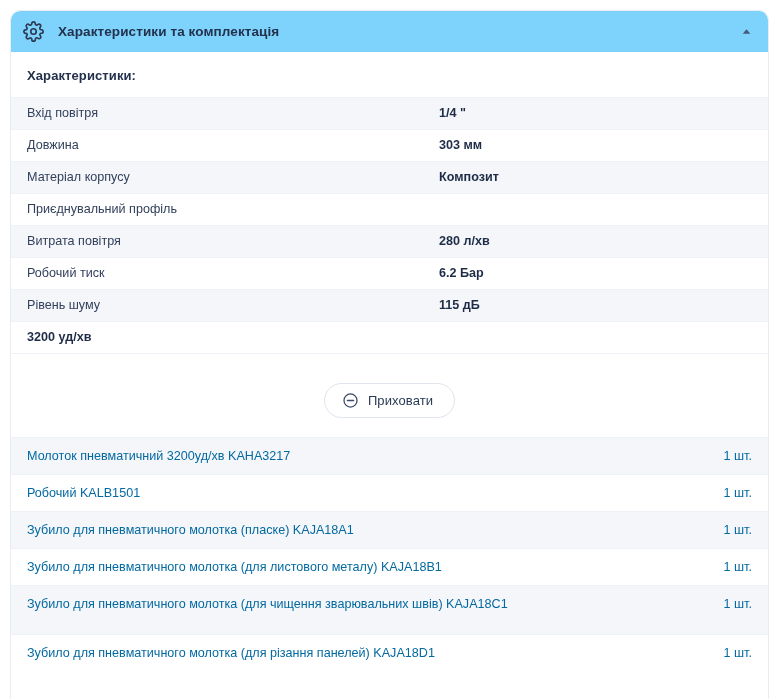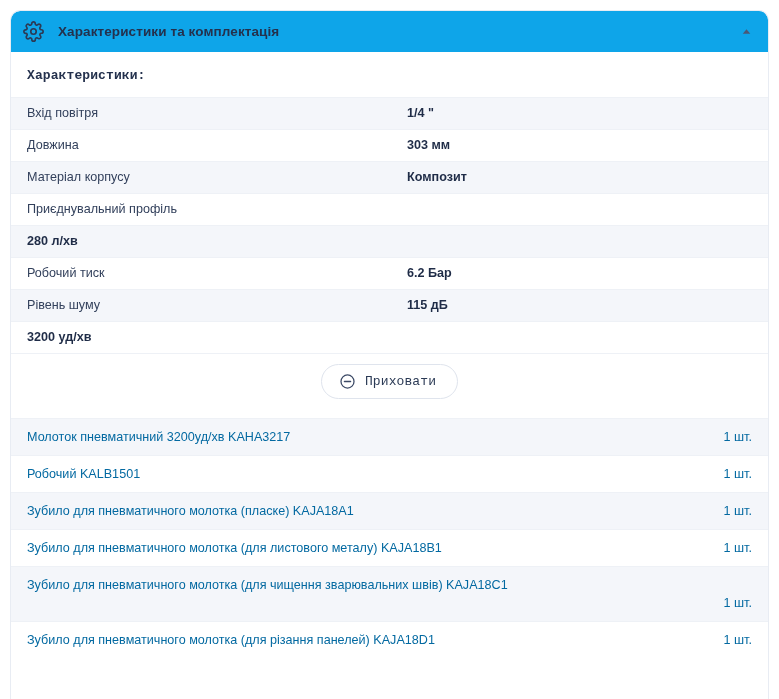--- a/index.html
+++ b/index.html
@@ -31,21 +31,21 @@
     border-radius: 10px 10px 0 0;
     overflow: hidden;
     border: 1px solid #e8ecf3;
     border-bottom: none;
     height: 689px;
   }
 
   
   .card-header {
     height: 41px;
-    background: #0ea5e9;
+    background: #7dd3fc;
     display: flex;
     align-items: center;
     padding: 0 14px 0 12px;
     border-radius: 9px 9px 0 0;
     position: relative;
   }
   .gear-icon {
     width: 21px;
     height: 21px;
     flex: 0 0 auto;
@@ -81,37 +81,37 @@
   }
 
   
   .section-heading {
     font-size: 13px;
     font-weight: 700;
     color: #24314d;
     padding: 16px 16px 14px 16px;
     background: #ffffff;
     letter-spacing: .1px;
-    font-family: Liberation Mono, monospace;
   }
   .section-heading.komplekt {
     padding-top: 24px;
     padding-bottom: 15px;
   }
 
   
   .spec-table { width: 100%; }
 
   .spec-row {
     display: flex;
     align-items: flex-start;
     min-height: 31px;
     padding: 7px 16px;
     font-size: 12.6px;
     border-top: 1px solid #eef1f6;
+    gap: 32px;
   }
   .spec-row:nth-child(odd)  { background: #f4f6fa; }
   .spec-row:nth-child(even) { background: #ffffff; }
 
   .spec-label {
     flex: 0 0 380px;
     color: #33415c;
     font-weight: 400;
     line-height: 17px;
   }
@@ -121,23 +121,22 @@
     font-weight: 700;
     line-height: 17px;
   }
 
   
   .toggle-wrap {
     background: #ffffff;
     display: flex;
     justify-content: center;
     align-items: center;
-    padding: 10px 0 19px 0;
+    padding: 29px 0 19px 0;
     border-top: 1px solid #eef1f6;
-    font-family: Liberation Mono, monospace;
   }
   .hide-button {
     display: inline-flex;
     align-items: center;
     gap: 9px;
     height: 35px;
     padding: 0 21px 0 17px;
     border: 1px solid #dfe4ed;
     border-radius: 18px;
     background: #ffffff;
@@ -178,21 +177,21 @@
     max-width: 600px;
   }
   .kit-qty {
     flex: 0 0 auto;
     margin-left: auto;
     color: #0369a1;
     font-weight: 400;
     line-height: 18px;
     white-space: nowrap;
   }
-  .kit-row.tall { min-height: 49px; flex-direction: column; }
+  .kit-row.tall { min-height: 49px; }
 </style>
 </head>
 <body>
 
 <div class="page">
 
   <section class="card">
 
     <div class="card-header">
       <span class="gear-icon-wrap">
@@ -221,20 +220,21 @@
         <span class="spec-value">303 мм</span>
       </div>
       <div class="spec-row">
         <span class="spec-label">Матеріал корпусу</span>
         <span class="spec-value">Композит</span>
       </div>
       <div class="spec-row">
         <span class="spec-label">Приєднувальний профіль</span>
       </div>
       <div class="spec-row">
+        <span class="spec-label">Витрата повітря</span>
         <span class="spec-value">280 л/хв</span>
       </div>
       <div class="spec-row">
         <span class="spec-label">Робочий тиск</span>
         <span class="spec-value">6.2 Бар</span>
       </div>
       <div class="spec-row">
         <span class="spec-label">Рівень шуму</span>
         <span class="spec-value">115 дБ</span>
       </div>

